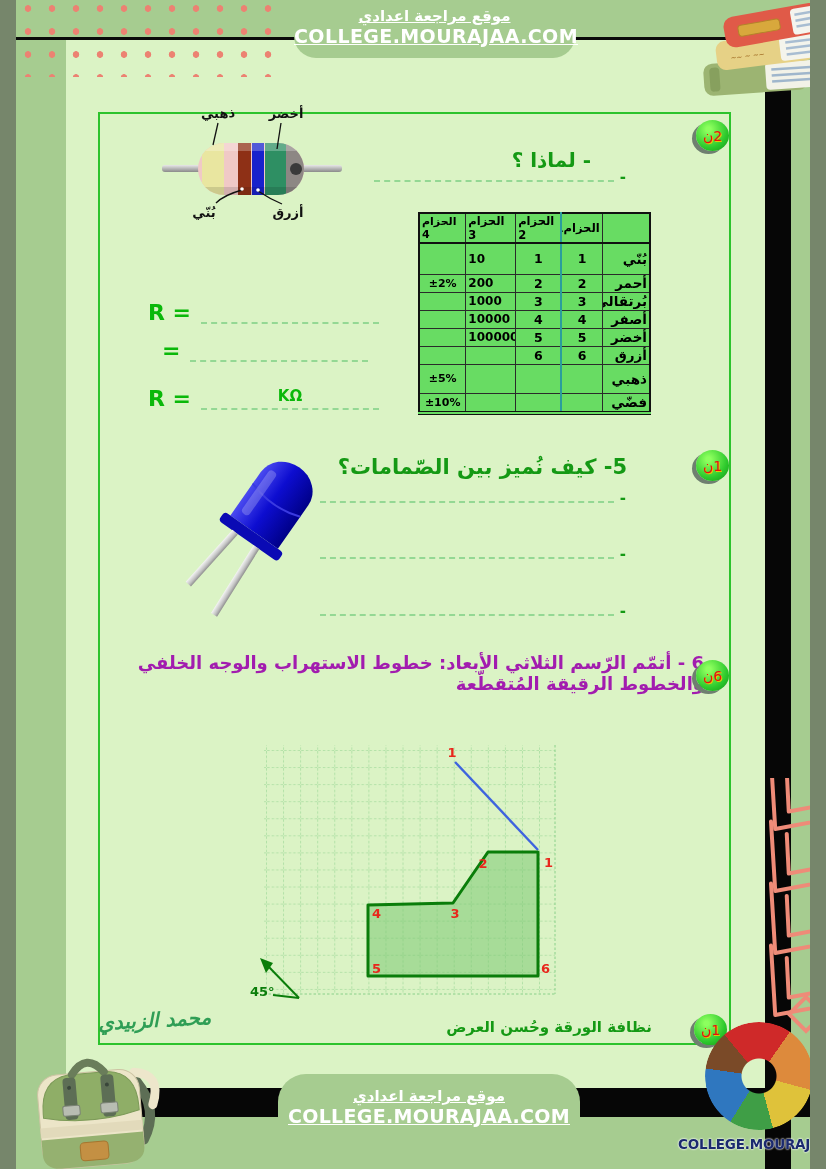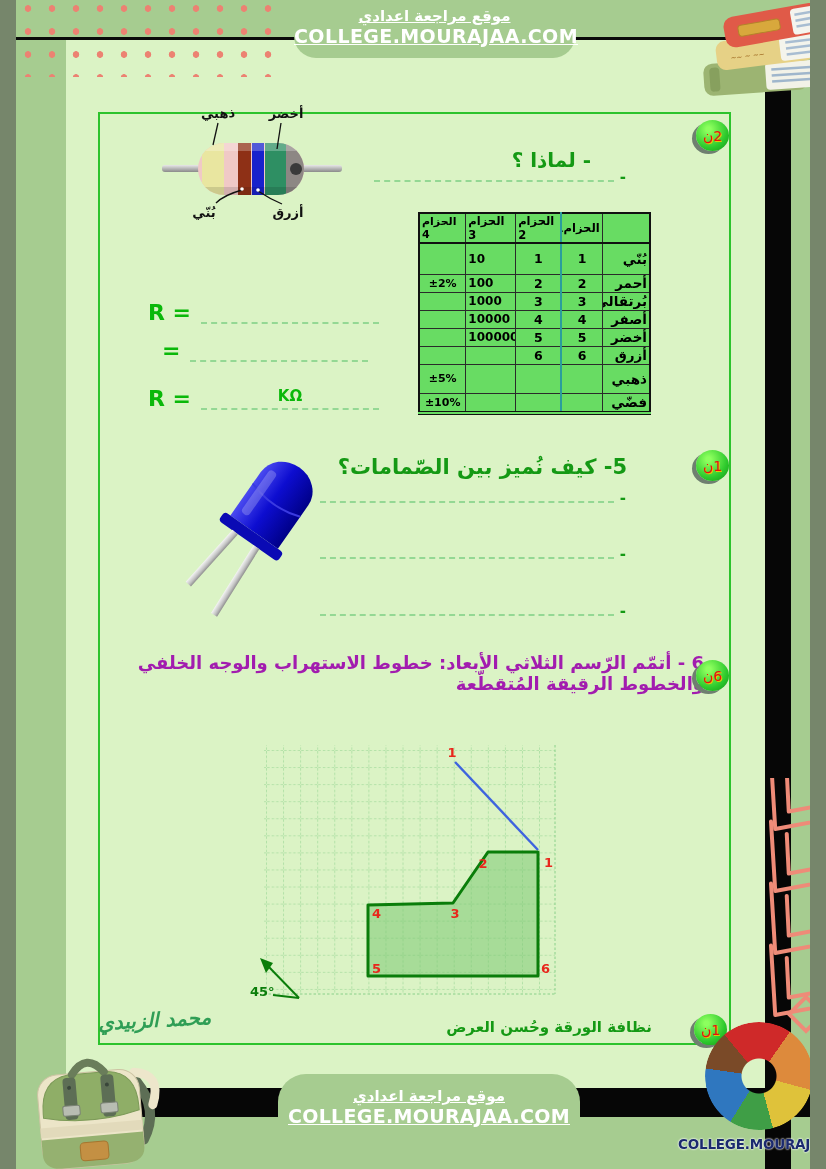--- a/index.html
+++ b/index.html
@@ -165,21 +165,21 @@
           <td class="col-name">بُنّي</td>
           <td class="col-b1">1</td>
           <td class="col-b2">1</td>
           <td class="col-b3">10</td>
           <td class="col-b4"></td>
         </tr>
         <tr>
           <td class="col-name">أحمر</td>
           <td class="col-b1">2</td>
           <td class="col-b2">2</td>
-          <td class="col-b3">100</td>
+          <td class="col-b3">200</td>
           <td class="col-b4">±2%</td>
         </tr>
         <tr>
           <td class="col-name">بُرتقالي</td>
           <td class="col-b1">3</td>
           <td class="col-b2">3</td>
           <td class="col-b3">1000</td>
           <td class="col-b4"></td>
         </tr>
         <tr>

